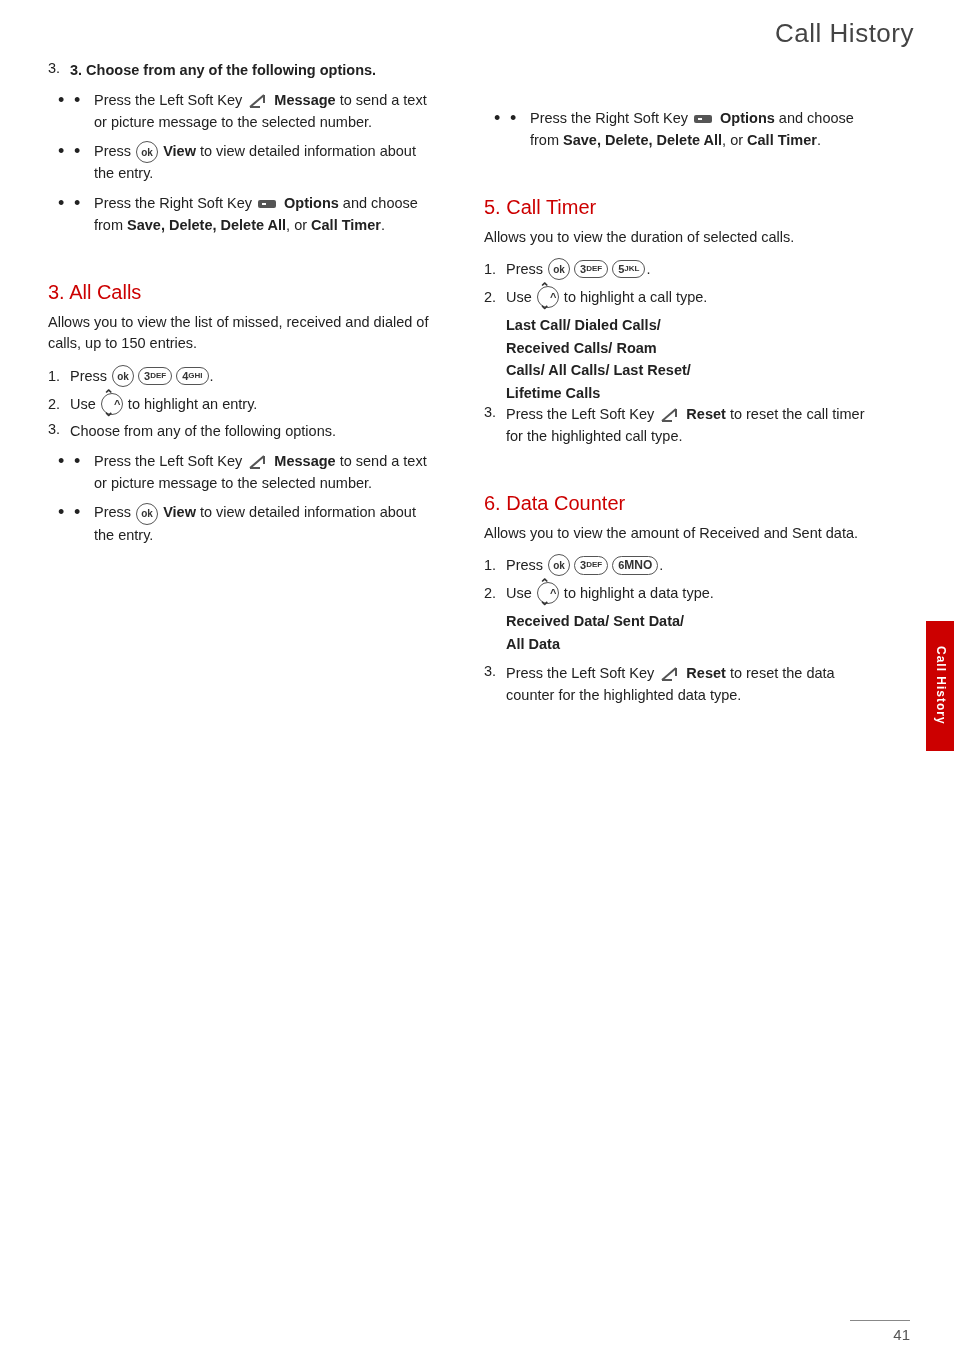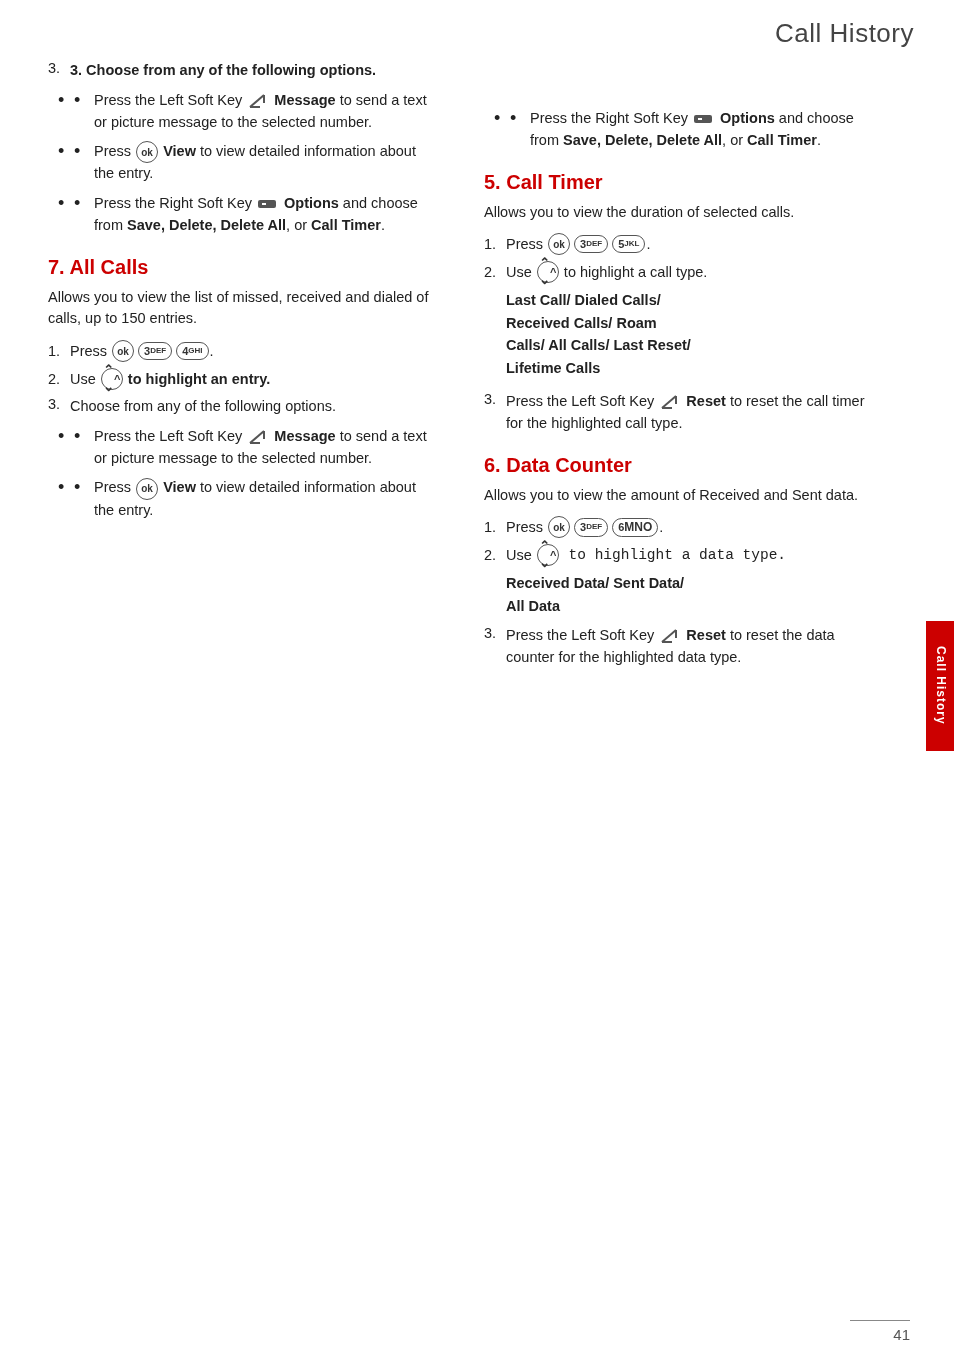--- a/index.html
+++ b/index.html
@@ -69,24 +69,24 @@
       right: 40px;
       font-size: 26px;
       font-weight: 300;
       color: #444;
       letter-spacing: 0.5px;
     }
 
     
     .section-heading {
       font-size: 20px;
-      font-weight: bold;
+      font-weight: normal;
       color: #c00;
       margin-bottom: 8px;
-      margin-top: 19px;
+      margin-top: 44px;
     }
 
     .section-desc {
       font-size: 14.5px;
       line-height: 1.5;
       margin-bottom: 10px;
       color: #222;
     }
 
     
@@ -247,39 +247,39 @@
               <svg viewBox="0 0 22 16" fill="none">
                 <rect x="2" y="4" width="18" height="8" rx="2" fill="#555"></rect>
                 <path d="M6 8 L10 8" stroke="#fff" stroke-width="2"></path>
               </svg>
             </span>
             <strong>Options</strong> and choose from <strong>Save, Delete, Delete All</strong>, or <strong>Call Timer</strong>.
           </span>
         </li>
       </ul>
 
-      <div class="section-heading">7. All Calls</div>
+      <div class="section-heading">3. All Calls</div>
       <div class="section-desc">Allows you to view the list of missed, received and dialed of calls, up to 150 entries.</div>
 
       <div style="display:flex;align-items:center;margin-bottom:6px;">
         <span style="min-width:22px;font-size:14.5px;">1.</span>
         <span style="font-size:14.5px;">Press&nbsp;</span>
         <span class="key-seq">
           <span class="key-badge key-ok">ok</span>
           <span class="key-badge">3<sup style="font-size:8px;">DEF</sup></span>
           <span class="key-badge">4<sub style="font-size:8px;">GHI</sub></span>
         </span>
         <span style="font-size:14.5px;">.</span>
       </div>
 
       <div style="display:flex;align-items:center;margin-bottom:6px;">
         <span style="min-width:22px;font-size:14.5px;">2.</span>
         <span style="font-size:14.5px;">Use&nbsp;</span>
         <span class="key-badge key-nav" style="font-size:13px;">⌃<br style="line-height:0">⌄</span>
-        <span style="font-size:14.5px;font-weight:bold;">&nbsp;to highlight an entry.</span>
+        <span style="font-size:14.5px;">&nbsp;to highlight an entry.</span>
       </div>
 
       <div style="display:flex;align-items:flex-start;margin-bottom:8px;">
         <span style="min-width:22px;font-size:14.5px;">3.</span>
         <span style="font-size:14.5px;line-height:1.5;">Choose from any of the following options.</span>
       </div>
 
       <ul class="bullet-list">
 
         <li>
@@ -339,21 +339,21 @@
         <span style="font-size:14.5px;">.</span>
       </div>
 
       <div style="display:flex;align-items:center;margin-bottom:6px;">
         <span style="min-width:22px;font-size:14.5px;">2.</span>
         <span style="font-size:14.5px;">Use&nbsp;</span>
         <span class="key-badge key-nav" style="font-size:13px;">⌃<br style="line-height:0">⌄</span>
         <span style="font-size:14.5px;">&nbsp;to highlight a call type.</span>
       </div>
 
-      <div class="call-types-block" style="margin-left:22px;margin-bottom:12px;">
+      <div class="call-types-block" style="margin-left:22px;margin-bottom:0;">
         Last Call/ Dialed Calls/<br>
         Received Calls/ Roam<br>
         Calls/ All Calls/ Last Reset/<br>
         Lifetime Calls
       </div>
 
       <div style="display:flex;align-items:flex-start;margin-bottom:16px;">
         <span style="min-width:22px;font-size:14.5px;">3.</span>
         <span style="font-size:14.5px;line-height:1.5;">
           Press the Left Soft Key
@@ -379,21 +379,21 @@
           <span class="key-badge">3<sup style="font-size:8px;">DEF</sup></span>
           <span class="key-badge">6<sup style="font-size:12px;">MNO</sup></span>
         </span>
         <span style="font-size:14.5px;">.</span>
       </div>
 
       <div style="display:flex;align-items:center;margin-bottom:6px;">
         <span style="min-width:22px;font-size:14.5px;">2.</span>
         <span style="font-size:14.5px;">Use&nbsp;</span>
         <span class="key-badge key-nav" style="font-size:13px;">⌃<br style="line-height:0">⌄</span>
-        <span style="font-size:14.5px;font-family:Liberation Mono, monospace;">&nbsp;to highlight a data type.</span>
+        <span style="font-size:14.5px;">&nbsp;to highlight a data type.</span>
       </div>
 
       <div class="call-types-block" style="margin-left:22px;margin-bottom:8px;">
         Received Data/ Sent Data/<br>
         All Data
       </div>
 
       <div style="display:flex;align-items:flex-start;margin-bottom:6px;">
         <span style="min-width:22px;font-size:14.5px;">3.</span>
         <span style="font-size:14.5px;line-height:1.5;">

